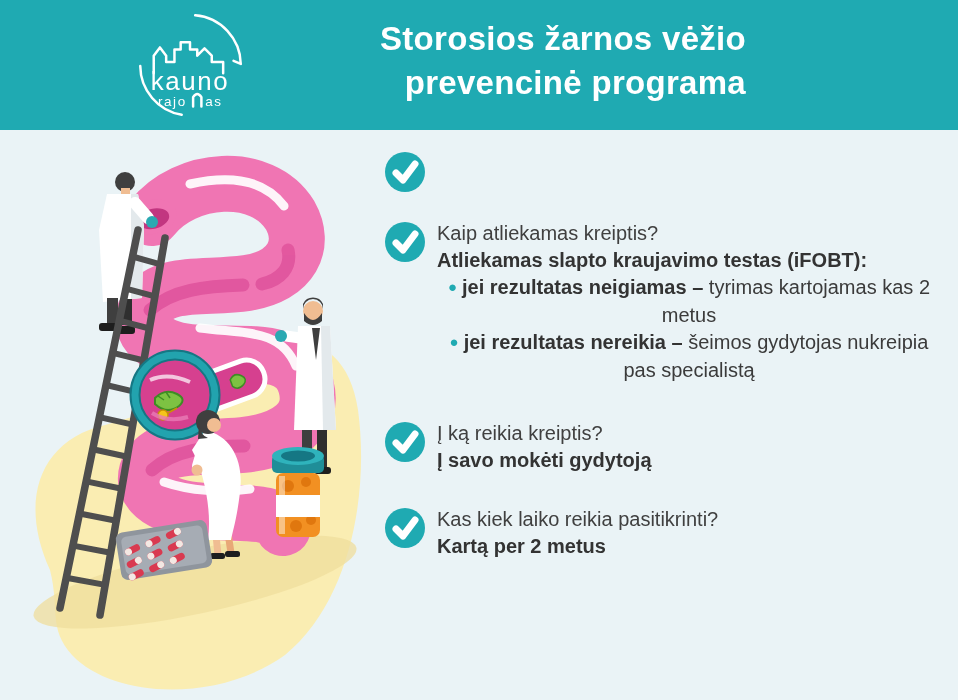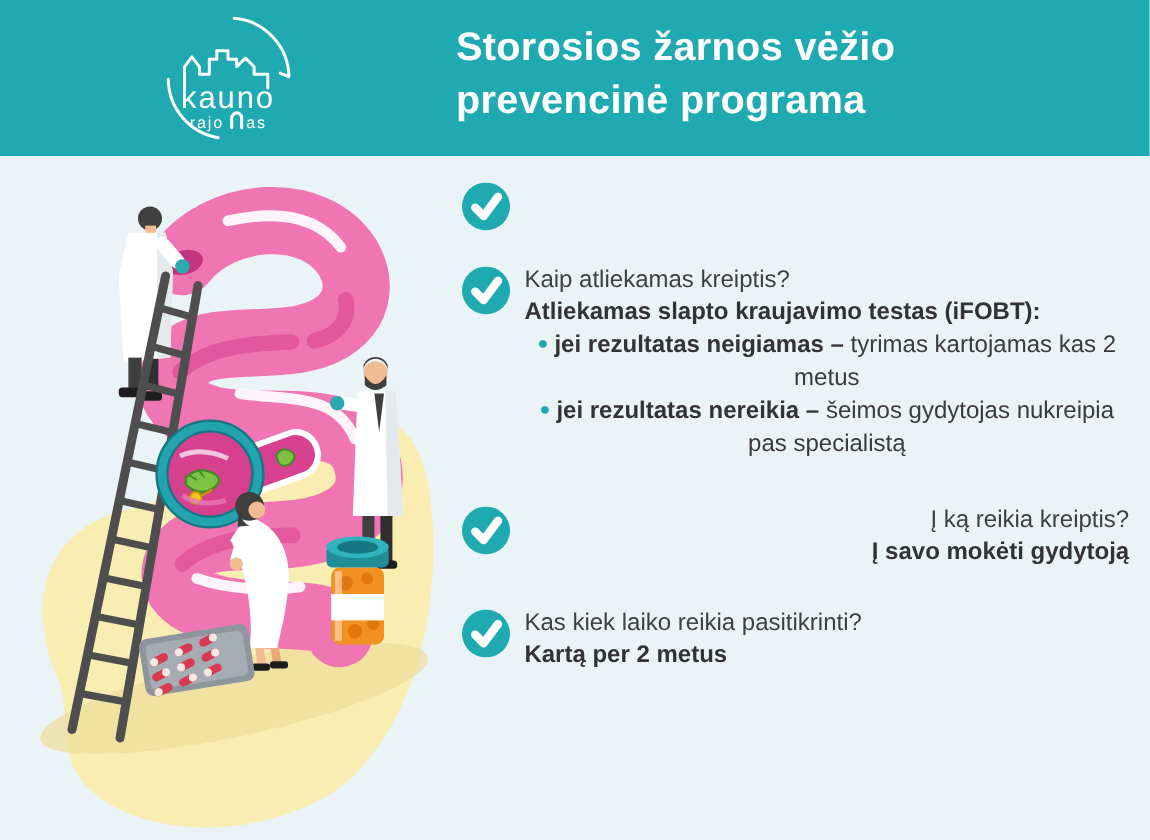--- a/index.html
+++ b/index.html
@@ -4,27 +4,27 @@
 <style>
   html,body{margin:0;padding:0;}
   body{width:958px;height:700px;overflow:hidden;background:#EAF3F6;
        font-family:"Liberation Sans","DejaVu Sans",sans-serif;color:#3B3B3B;}
   .page{position:relative;width:958px;height:700px;background:#EAF3F6;}
 
   
   .header{position:absolute;left:0;top:0;width:958px;height:130px;background:#1FAAB2;}
   .logo{position:absolute;left:133px;top:8px;width:114px;height:114px;}
   .title{position:absolute;left:380px;top:17px;color:#FFFFFF;font-weight:bold;
-         font-size:33px;line-height:44px;letter-spacing:.3px;}
+         font-size:33px;line-height:44px;letter-spacing:.3px;text-align:right;}
 
   
   .qa{position:absolute;left:385px;top:150px;width:556px;}
   .qa-item{display:flex;align-items:flex-start;margin-bottom:28px;}
   .qa-item.mb-lg{margin-bottom:36px;}
-  .qa-item.mb-md{margin-bottom:32px;text-align:right;}
+  .qa-item.mb-md{margin-bottom:32px;}
   .check{flex:0 0 40px;width:40px;height:40px;margin-right:12px;margin-top:2px;}
   .qa-text{flex:1;font-size:20px;line-height:27px;}
   .question{font-weight:normal;color:#404040;}
   .answer{font-weight:bold;color:#333333;}
   .bullet{margin:0;font-weight:normal;text-align:center;}
   .bullet b{font-weight:bold;color:#333333;}
   .dot{color:#1FAAB2;font-size:15px;margin-right:5px;position:relative;top:-2px;}
 
   
   .illustration{position:absolute;left:0;top:130px;width:378px;height:570px;}

